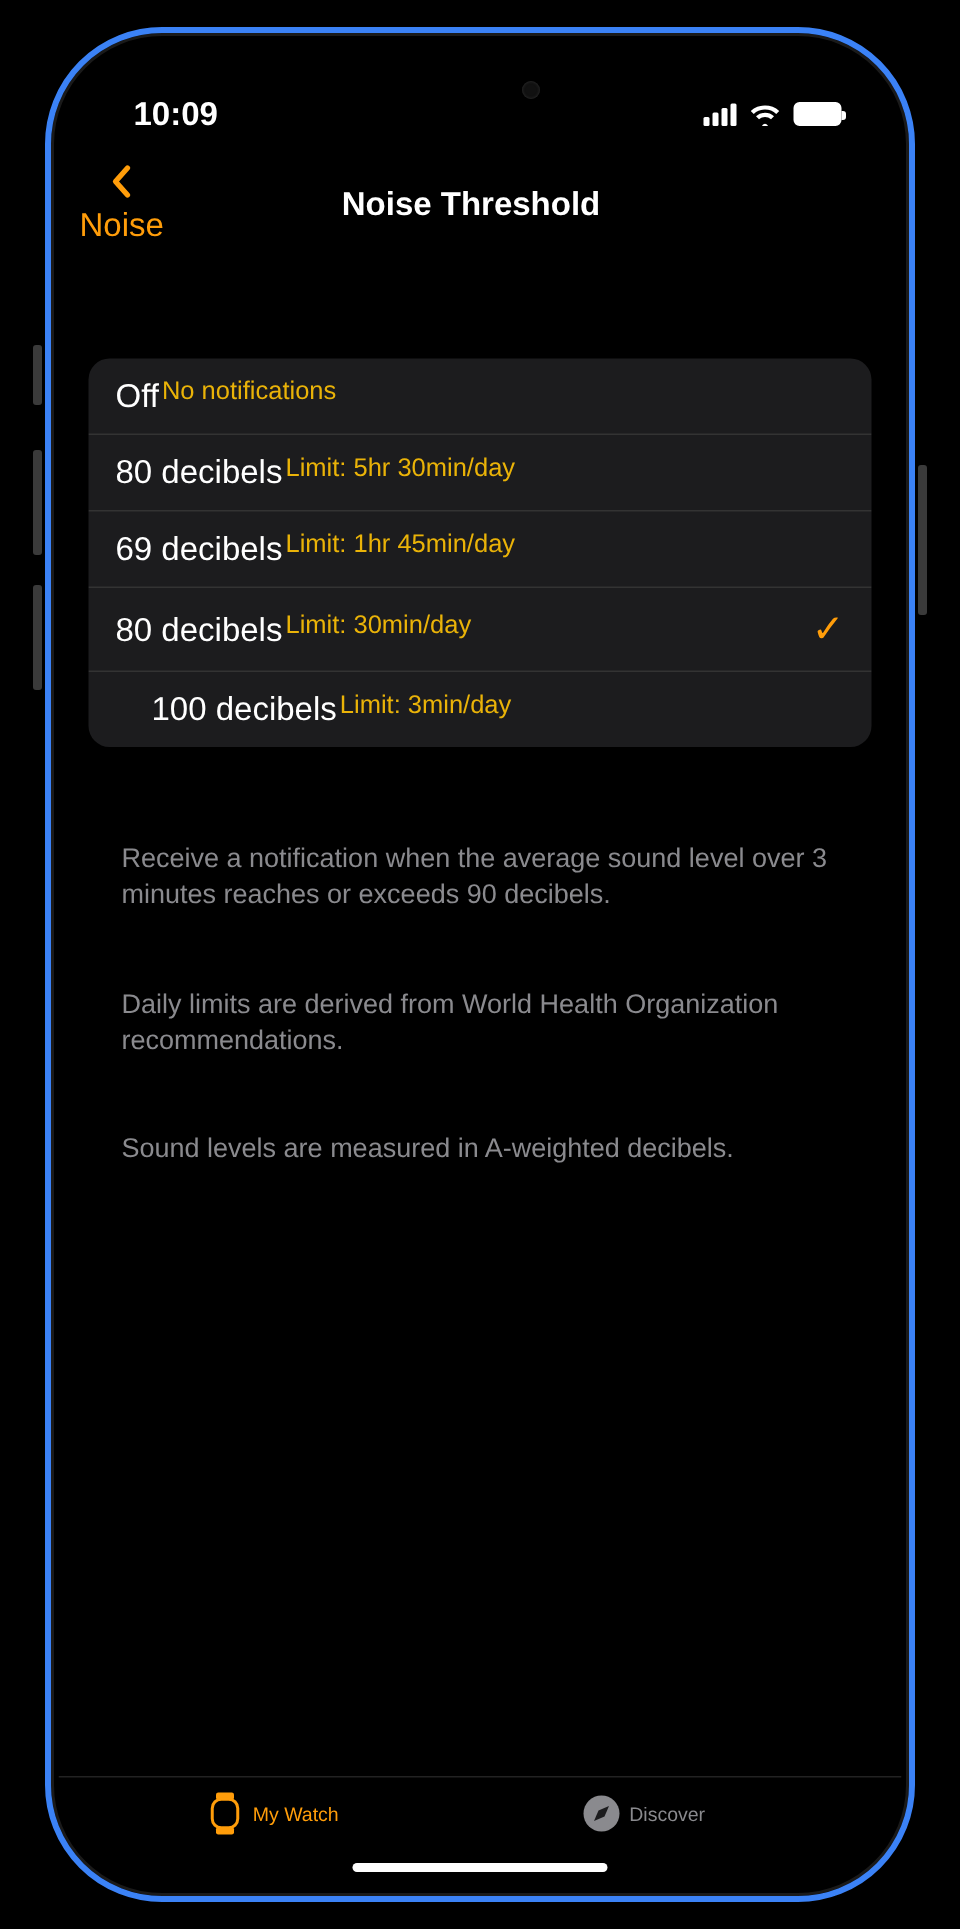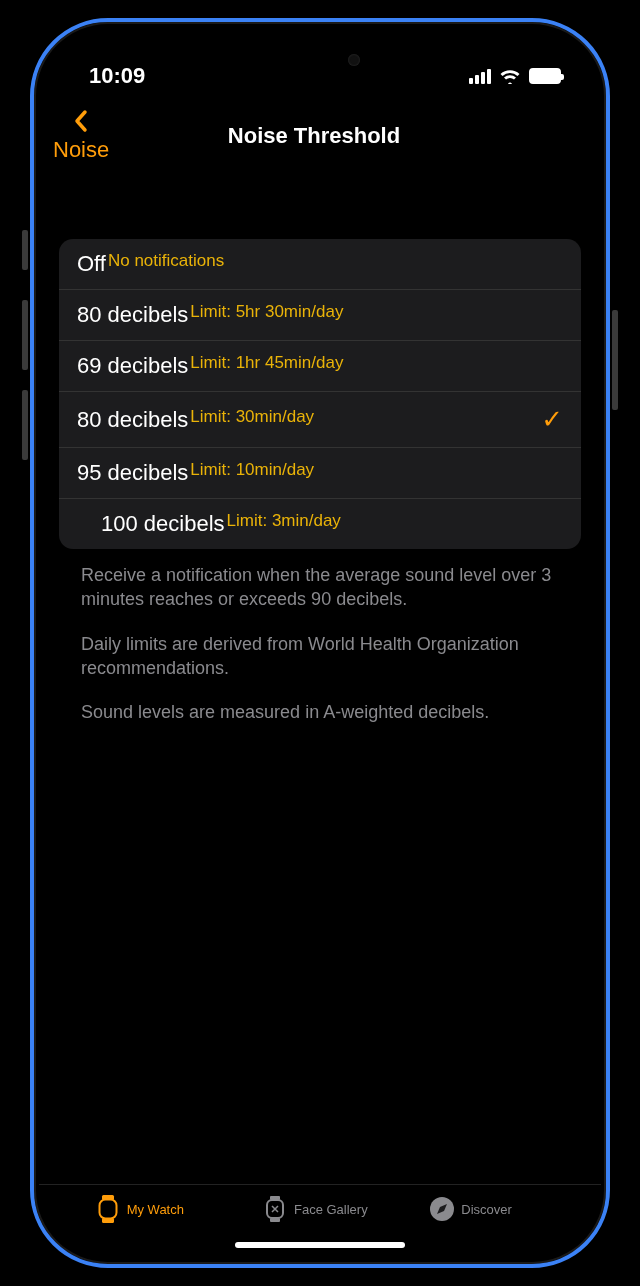--- a/index.html
+++ b/index.html
@@ -187,21 +187,21 @@
       font-size: 26px;
       font-weight: 500;
     }
 
     .footer-text {
       padding: 14px 22px 0 22px;
       color: #8a8a8e;
       font-size: 18px;
       line-height: 1.35;
     }
-    .footer-text p { margin-bottom: 20px; }
+    .footer-text p { margin-bottom: 20px; margin-top: 48px; }
 
     .tab-bar {
       display: flex;
       justify-content: space-around;
       align-items: flex-end;
       padding: 8px 30px 6px 30px;
       border-top: 0.5px solid #222;
     }
     .tab-item {
       display: flex;
@@ -297,26 +297,20 @@
         </div>
 
         <div class="list-row">
           <div class="row-text">
             <div class="row-title">80 decibels</div>
             <div class="row-sub">Limit: 30min/day</div>
           </div>
           <div class="check">✓</div>
         </div>
 
-        <div class="list-row">
-          <div class="row-text">
-            <div class="row-title">95 decibels</div>
-            <div class="row-sub">Limit: 10min/day</div>
-          </div>
-        </div>
 
         <div class="list-row">
           <div class="row-text">
             <div class="row-title">100 decibels</div>
             <div class="row-sub">Limit: 3min/day</div>
           </div>
         </div>
 
       </div>
 
@@ -334,31 +328,20 @@
             <rect x="9" y="1" width="12" height="5" rx="1.5" fill="#ff9d0a"></rect>
             <rect x="9" y="24" width="12" height="5" rx="1.5" fill="#ff9d0a"></rect>
             <rect x="6.5" y="5.5" width="17" height="19" rx="6" stroke="#ff9d0a" stroke-width="2" fill="none"></rect>
           </svg>
         </div>
         <span>My Watch</span>
       </div>
       <div class="tab-item">
         <div class="tab-icon">
           <svg width="30" height="30" viewBox="0 0 30 30">
-            <rect x="10" y="2" width="10" height="4" rx="1" fill="#8a8a8e"></rect>
-            <rect x="10" y="24" width="10" height="4" rx="1" fill="#8a8a8e"></rect>
-            <rect x="7" y="6" width="16" height="18" rx="5" stroke="#8a8a8e" stroke-width="2" fill="none"></rect>
-            <path d="M12 12 L18 18 M18 12 L12 18" stroke="#8a8a8e" stroke-width="1.5"></path>
-          </svg>
-        </div>
-        <span>Face Gallery</span>
-      </div>
-      <div class="tab-item">
-        <div class="tab-icon">
-          <svg width="30" height="30" viewBox="0 0 30 30">
             <circle cx="15" cy="15" r="12" fill="#8a8a8e"></circle>
             <path d="M15 15 L20 10 L15 15 L10 20 Z M15 15 L10 10 L15 15 L20 20 Z" fill="#000" opacity="0.6"></path>
             <path d="M20 10 L13 13 L10 20 L17 17 Z" fill="#1c1c1e"></path>
           </svg>
         </div>
         <span>Discover</span>
       </div>
     </div>
 
     <div class="home-indicator">

